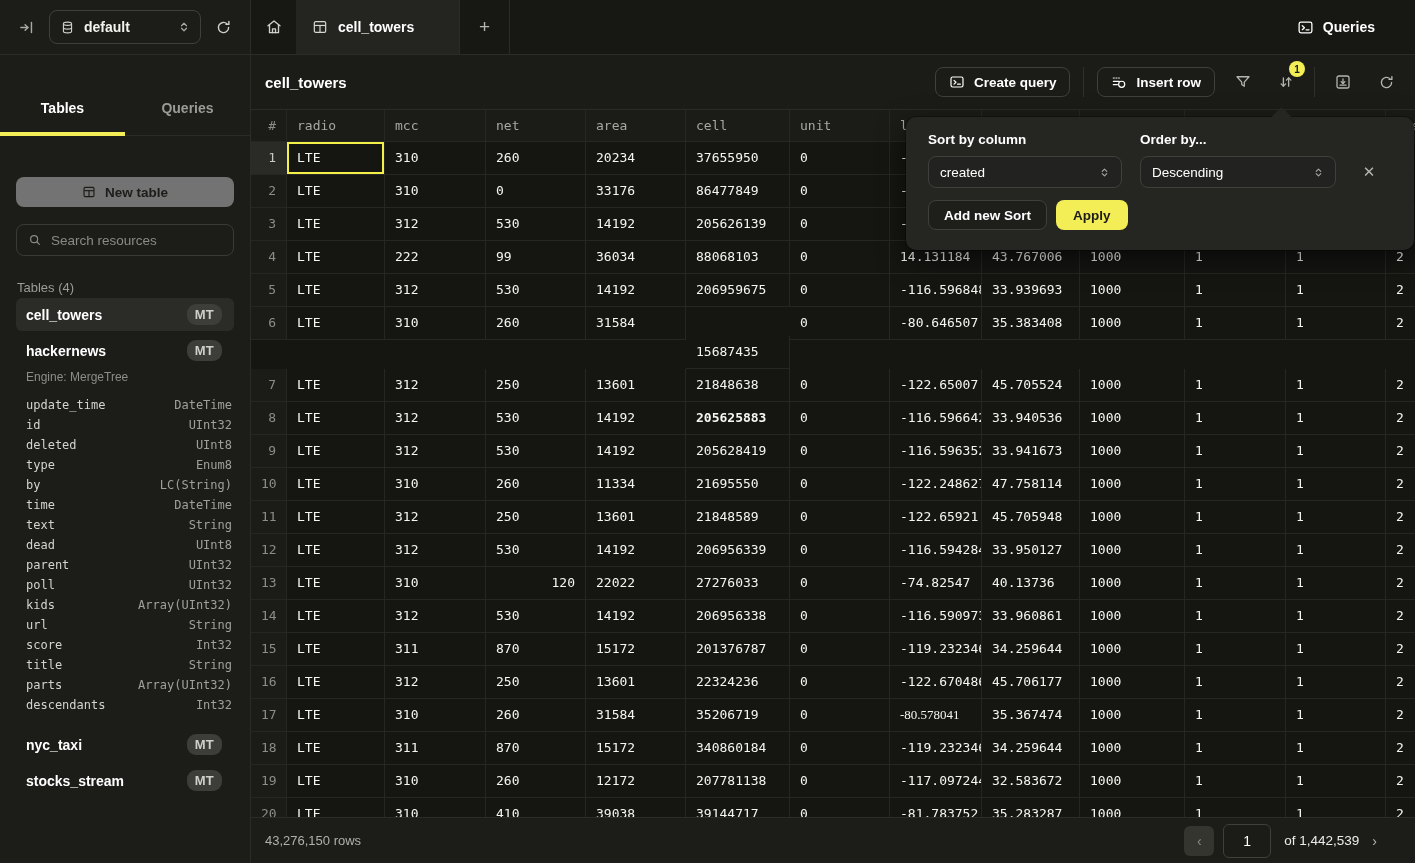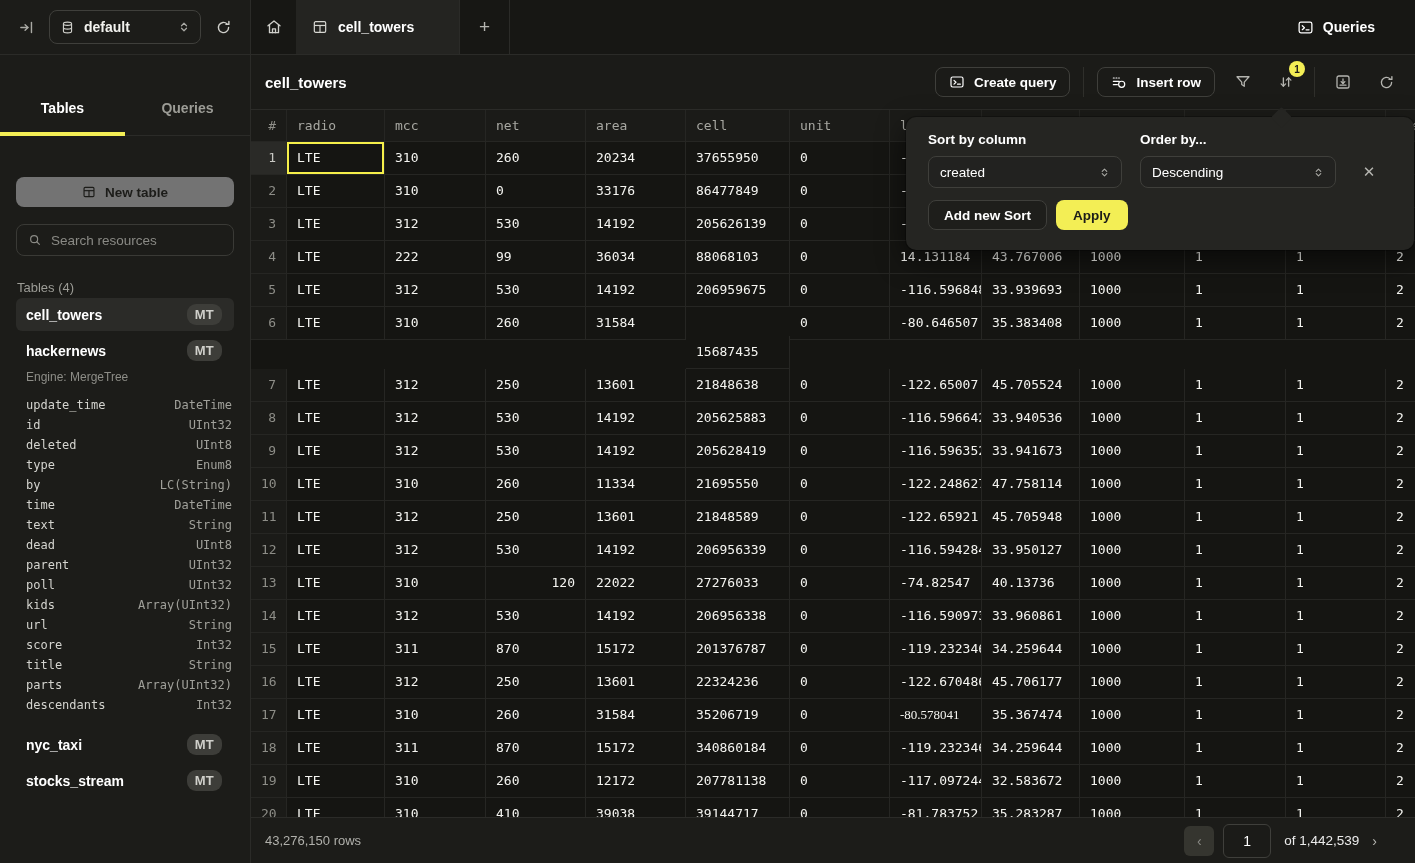--- a/index.html
+++ b/index.html
@@ -501,21 +501,21 @@
             <div class="gcell" style="width: 101px;">1</div>
             <div class="gcell" style="width: 100px;">1</div>
             <div class="gcell" style="width: 120px;">2</div>
           </div>
           <div class="grow-line">
             <div class="gcell gnum" style="width: 36px;">8</div>
             <div class="gcell" style="width: 98px;">LTE</div>
             <div class="gcell" style="width: 101px;">312</div>
             <div class="gcell" style="width: 100px;">530</div>
             <div class="gcell" style="width: 100px;">14192</div>
-            <div class="gcell" style="width: 104px;">205625883</div>
+            <div class="gcell" style="width: 104px; font-weight: bold;">205625883</div>
             <div class="gcell" style="width: 100px;">0</div>
             <div class="gcell" style="width: 92px;">-116.596642</div>
             <div class="gcell" style="width: 98px;">33.940536</div>
             <div class="gcell" style="width: 105px;">1000</div>
             <div class="gcell" style="width: 101px;">1</div>
             <div class="gcell" style="width: 100px;">1</div>
             <div class="gcell" style="width: 120px;">2</div>
           </div>
           <div class="grow-line">
             <div class="gcell gnum" style="width: 36px;">9</div>

